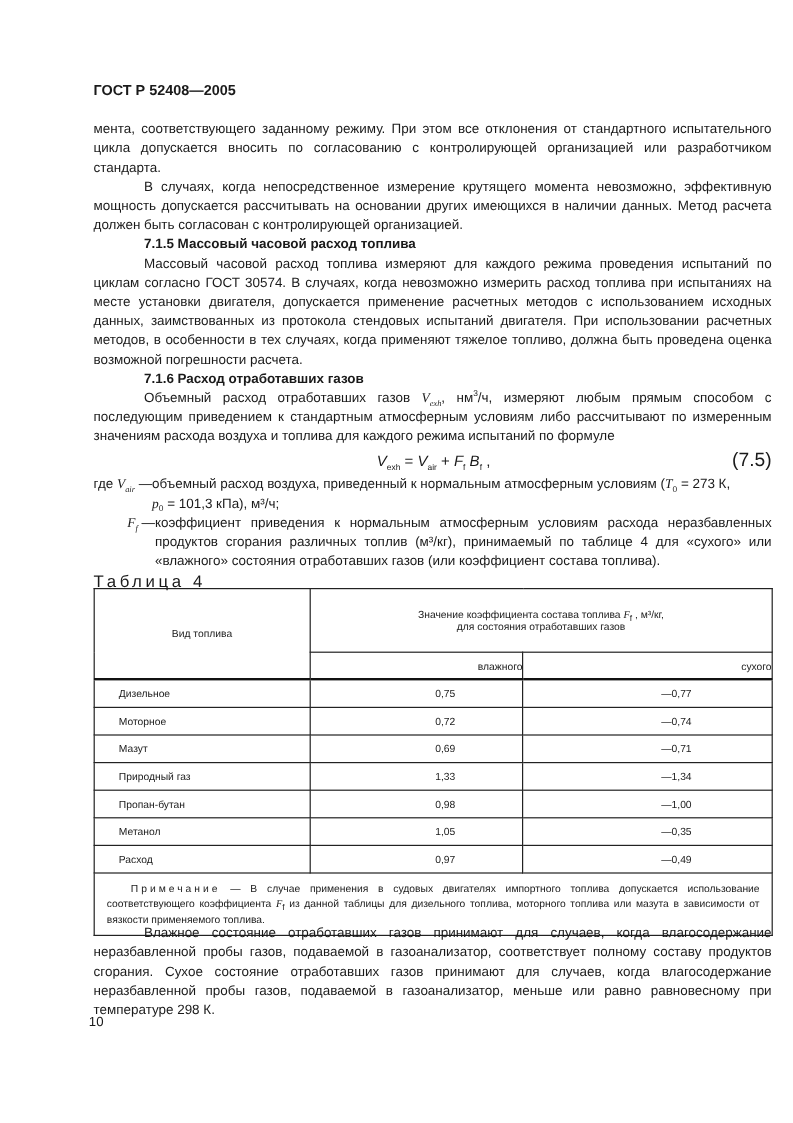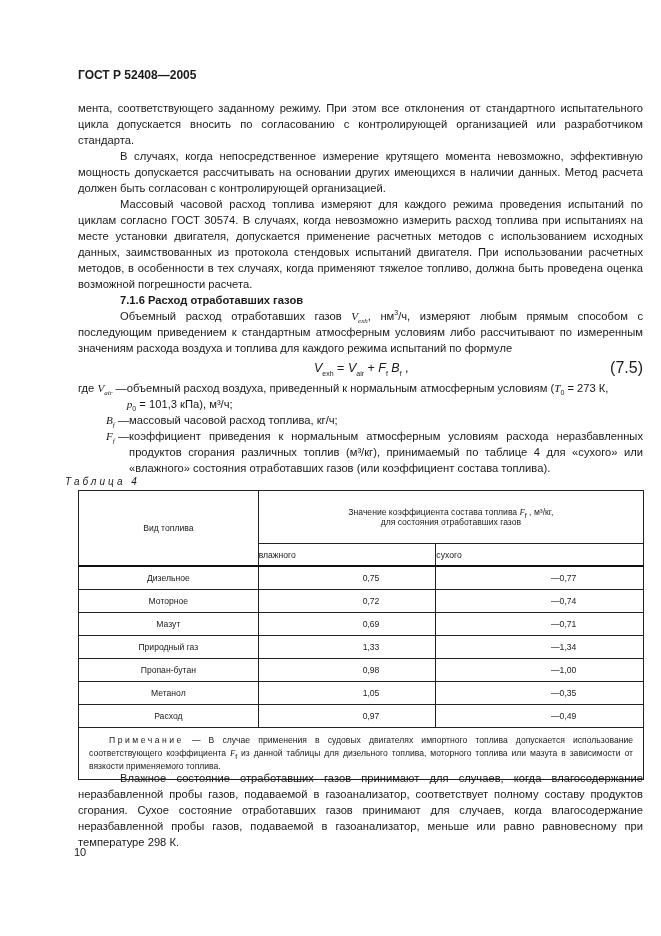--- a/index.html
+++ b/index.html
@@ -13,60 +13,57 @@
   .h3 { font-weight:bold; padding-left:42px; }
   .ital { font-family:"Liberation Serif", serif; font-style:italic; }
   sub, sup { font-size:7px; line-height:0; }
   .formula { position:relative; height:24px; }
   .formula .eq { position:absolute; left:236px; top:4px; font-family:Liberation Sans, sans-serif; font-size:12.5px; }
   .formula .num { position:absolute; right:0; top:4px; font-size:16px; }
   .defs { font-size:11.2px; line-height:16px; }
   .def-row { display:flex; }
   .def-key { flex:0 0 auto; }
   .def-val { flex:1; }
-  .tbl-caption { position:absolute; left:65px; top:476px; font-size:10px; letter-spacing:3px;font-style:italic; }
+  .tbl-caption { position:absolute; left:78px; top:476px; font-size:14px; letter-spacing:3px; }
   table.t4 { position:absolute; left:78px; top:490px; width:566px; border-collapse:collapse; font-size:8.6px; }
   table.t4 td { border:1px solid #222; padding:0; }
   table.t4 .hd1 { height:52px; text-align:center; }
-  table.t4 .hd2 { height:21px; text-align:left; }
+  table.t4 .hd2 { height:21px; text-align:right; }
   table.t4 tr.first td { border-top:2.5px solid #111; }
   table.t4 tr.row td { height:22px; }
-  table.t4 td.name { text-align:center; }
+  table.t4 td.name { padding-left:20px; text-align:left; }
   table.t4 td.c { text-align:center;padding-left:48px; }
   table.t4 td.note { padding:6px 10px 6px 10px; font-size:8.6px; line-height:13px; text-align:justify; }
   .sp { letter-spacing:2.5px; }
   .page-num { position:absolute; left:74px; top:846px; font-size:11px; }
 </style>
 </head>
 <body>
 
 <div class="page">
 
   <div class="hdr">ГОСТ Р 52408—2005</div>
 
   <div class="body-text" style="top:100px;">
     <p>мента, соответствующего заданному режиму. При этом все отклонения от стандартного испытательного цикла допускается вносить по согласованию с контролирующей организацией или разработчиком стандарта.</p>
     <p class="indent">В случаях, когда непосредственное измерение крутящего момента невозможно, эффективную мощность допускается рассчитывать на основании других имеющихся в наличии данных. Метод расчета должен быть согласован с контролирующей организацией.</p>
+    <p class="h3">7.1.5  Массовый часовой расход топлива</p>
     <p class="indent">Массовый часовой расход топлива измеряют для каждого режима проведения испытаний по циклам согласно ГОСТ 30574. В случаях, когда невозможно измерить расход топлива при испытаниях на месте установки двигателя, допускается применение расчетных методов с использованием исходных данных, заимствованных из протокола стендовых испытаний двигателя. При использовании расчетных методов, в особенности в тех случаях, когда применяют тяжелое топливо, должна быть проведена оценка возможной погрешности расчета.</p>
     <p class="h3">7.1.6  Расход отработавших газов</p>
     <p class="indent"><span>Объемный расход отработавших газов </span><span class="ital">V</span><sub class="ital">exh</sub><span>, нм</span><sup>3</sup><span>/ч, измеряют любым прямым способом с последующим приведением к стандартным атмосферным условиям либо рассчитывают по измеренным значениям расхода воздуха и топлива для каждого режима испытаний по формуле</span></p>
 
     <div class="formula">
       <span class="eq"><i>V</i><sub>exh</sub><span> = </span><i>V</i><sub>air</sub><span> + </span><i>F</i><sub>f</sub> <i>B</i><sub>f</sub><span> ,</span></span>
       <span class="num">(7.5)</span>
     </div>
 
     <div class="defs">
       <div class="def-row">
         <span class="def-key"><span>где </span><i class="ital">V</i><sub class="ital">air</sub><span> — </span></span>
         <span class="def-val"><span>объемный расход воздуха, приведенный к нормальным атмосферным условиям (</span><i class="ital">T</i><sub>0</sub><span> = 273 К,</span><br><i class="ital">p</i><sub>0</sub><span>  = 101,3 кПа), м³/ч;</span></span>
-      </div>
-      <div class="def-row" style="padding-left:28px;">
-        <span class="def-key"><i class="ital">B</i><sub class="ital">f</sub><span> — </span></span>
-        <span class="def-val">массовый часовой расход топлива, кг/ч;</span>
       </div>
       <div class="def-row" style="padding-left:28px;justify-content:space-between;">
         <span class="def-key"><i class="ital">F</i><sub class="ital">f</sub><span> — </span></span>
         <span class="def-val">коэффициент приведения к нормальным атмосферным условиям расхода неразбавленных продуктов сгорания различных топлив (м³/кг), принимаемый по таблице 4 для «сухого» или «влажного» состояния отработавших газов (или коэффициент состава топлива).</span>
       </div>
     </div>
   </div>
 
   <div class="tbl-caption">Таблица 4</div>
 

